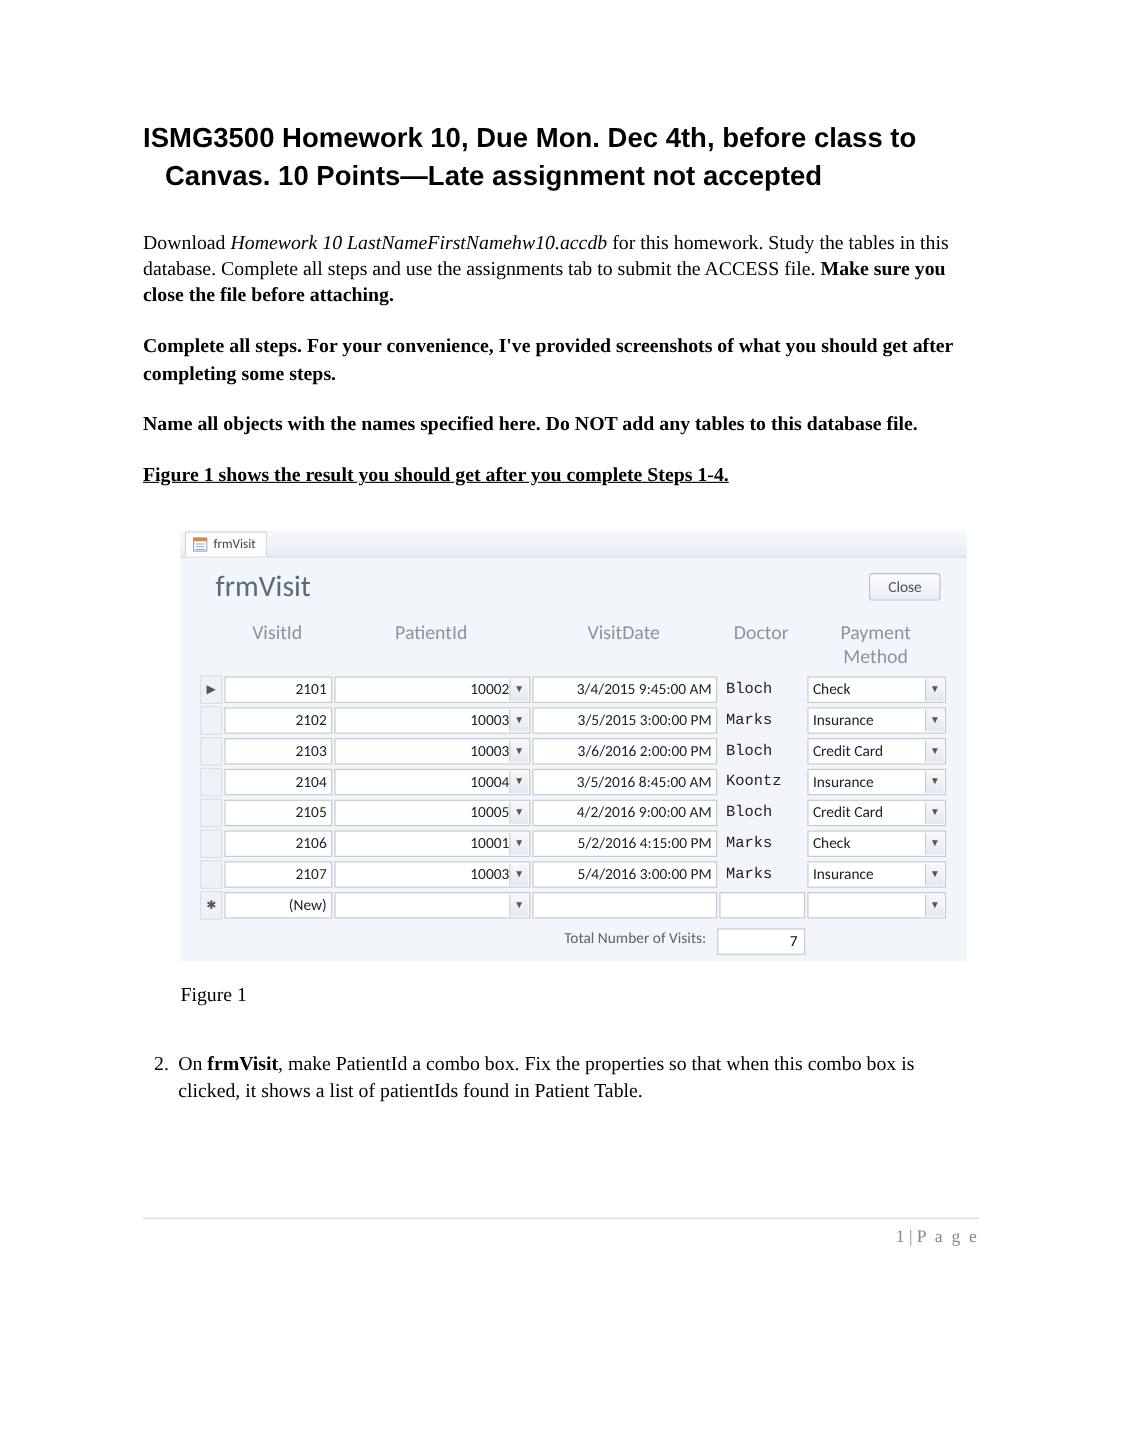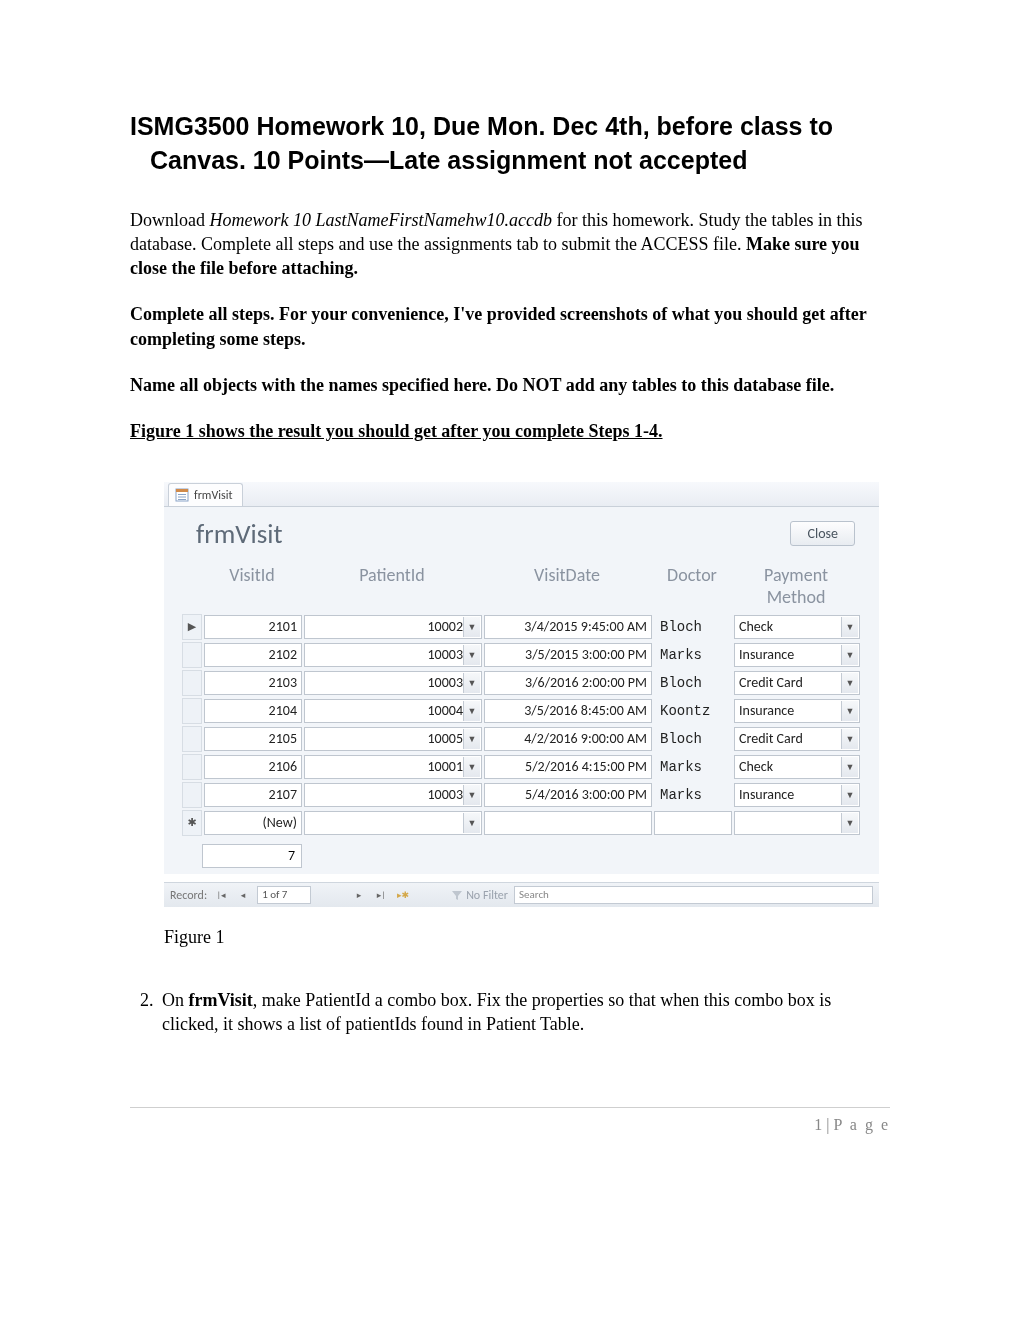--- a/index.html
+++ b/index.html
@@ -332,43 +332,26 @@
             <div class="cell right"></div>
             <div class="cell"></div>
             <div class="cell combo">
               <div class="combo-arrow">▼</div>
             </div>
           </div>
         </div>
 
       <div class="total-row">
         <div></div>
+        <div class="total-label">Total Number of Visits:</div>
         <div class="total-val">7</div>
         <div></div>
       </div>
     </div>
 
-    <div class="navbar">
-      <span class="rec-label">Record:</span>
-      <span class="nav-btn">|◂</span>
-      <span class="nav-btn">◂</span>
-      <span class="rec-pos">1 of 7</span>
-      <span class="nav-spacer"></span>
-      <span class="nav-btn">▸</span>
-      <span class="nav-btn">▸|</span>
-      <span class="nav-btn" style="color:#d4a84a;">▸✱</span>
-      <span class="nav-spacer"></span>
-      <span class="filter-tag">
-        <svg width="12" height="12" viewBox="0 0 12 12">
-            <path d="M1 2h10L7 7v4l-2-1V7z" fill="#bfc6cf"></path>
-          </svg>
-        <span>No Filter</span>
-      </span>
-      <span class="search-box">Search</span>
-    </div>
   </div>
 
   <div class="fig-caption">Figure 1</div>
 
   <ol start="2">
     <li>
       <span>On </span><span class="bold">frmVisit</span><span>, make PatientId a combo box. Fix the properties so that when this combo box is clicked, it shows a list of patientIds found in Patient Table.</span>
     </li>
   </ol>
 

